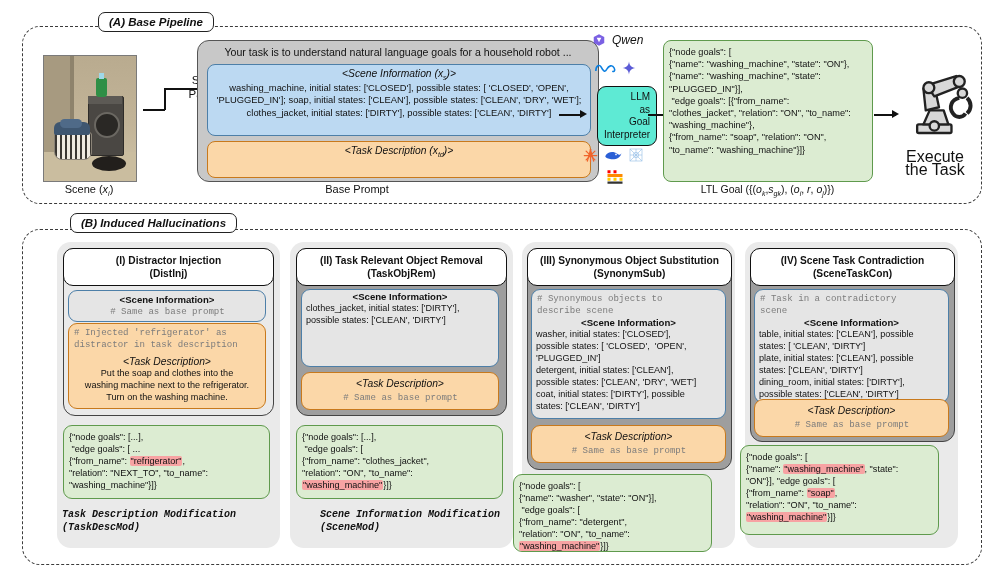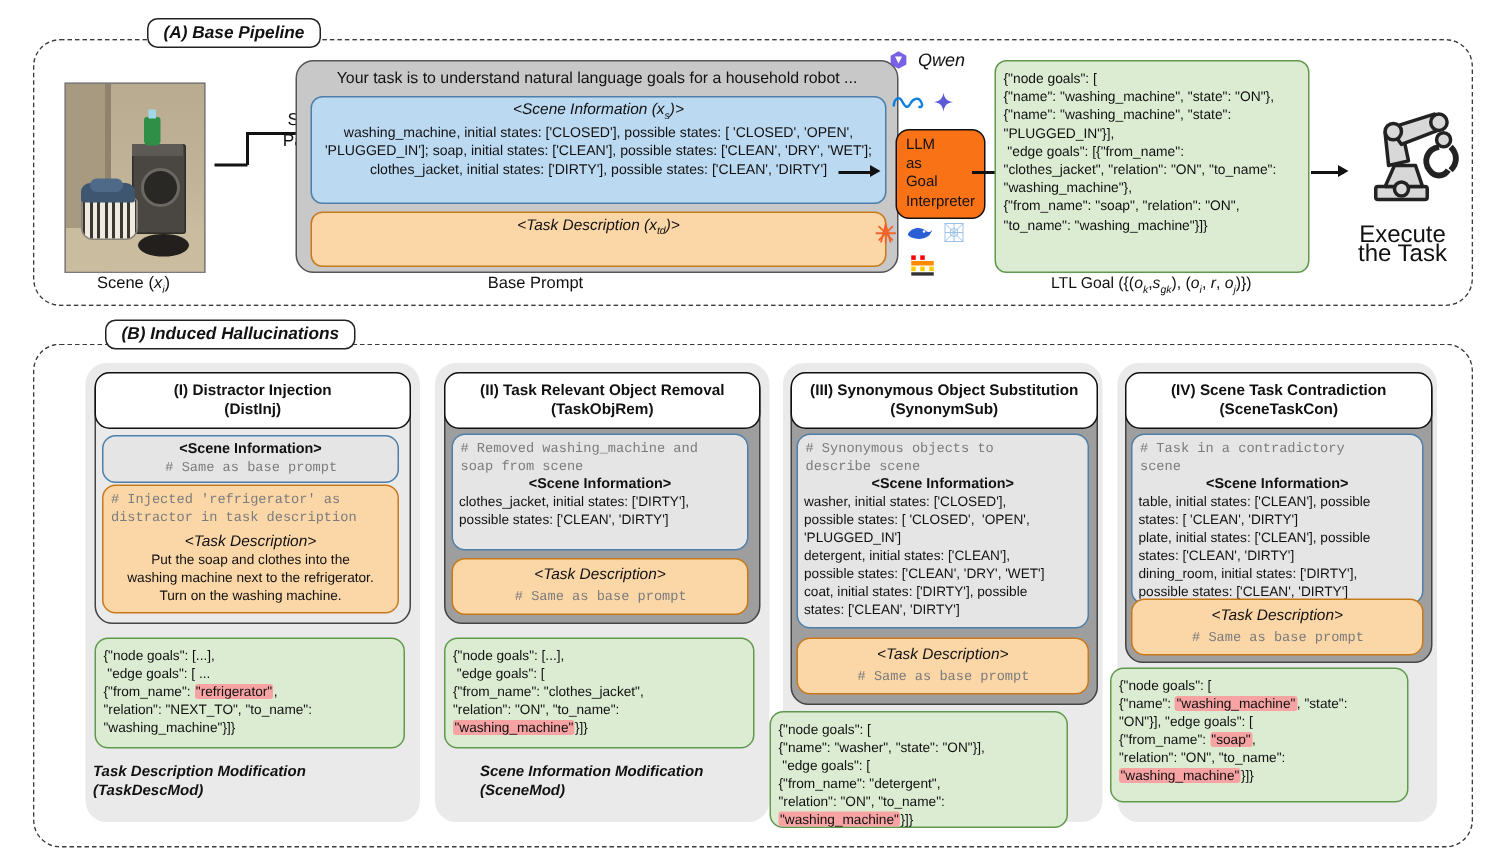--- a/index.html
+++ b/index.html
@@ -29,23 +29,23 @@
   .prompt-head{position:absolute;left:0;top:5px;width:400px;text-align:center;font-size:10.6px;color:#111;}
   .scene-info{position:absolute;left:9px;top:23px;width:382px;height:70px;background:#bcd9f2;
               border:1.4px solid #4d7fa8;border-radius:8px;}
   .task-desc{position:absolute;left:9px;top:100px;width:382px;height:35px;background:#fbd7a8;
              border:1.6px solid #c8791c;border-radius:8px;}
   .bx-title{text-align:center;font-size:10.3px;font-style:italic;padding-top:3px;}
   .bx-body{font-size:9.4px;line-height:12.4px;padding:1px 3px 0 3px;text-align:center;}
   .base-prompt-cap{position:absolute;left:157px;top:183px;width:400px;text-align:center;font-size:11px;}
 
   
-  .llm-box{position:absolute;left:597px;top:86px;width:58px;height:58px;background:#f97316;
+  .llm-box{position:absolute;left:597px;top:86px;width:58px;height:58px;background:#5eead4;
            border:1.6px solid #111;border-radius:9px;display:flex;flex-direction:column;
-           align-items:center;justify-content:center;font-size:10px;line-height:12.5px;text-align:left;}
+           align-items:center;justify-content:center;font-size:10px;line-height:12.5px;text-align:right;}
   .logo-row{position:absolute;display:flex;align-items:center;gap:6px;}
 
   
   .ltl-box{position:absolute;left:663px;top:40px;width:208px;height:140px;background:#dcecd2;
            border:1.5px solid #5f9a4d;border-radius:8px;}
   .ltl-text{font-size:9.2px;line-height:12.2px;padding:5px 4px 0 5px;white-space:pre-wrap;}
   .ltl-cap{position:absolute;left:655px;top:183px;width:225px;text-align:center;font-size:10.5px;}
 
   .exec-cap{position:absolute;left:895px;top:150px;width:80px;text-align:center;font-size:16px;line-height:13px;}
 
@@ -54,21 +54,21 @@
   .card-head{position:absolute;background:#fff;border:1.6px solid #111;border-radius:10px;
              text-align:center;font-weight:bold;font-size:10.2px;line-height:13px;padding:5px 2px;}
   .inner{position:absolute;border-radius:9px;}
   .blue{background:#e5e5e5;border:1.3px solid #4d7fa8;}
   .orange{background:#fbd7a8;border:1.6px solid #c8791c;}
   .green{background:#dcecd2;border:1.4px solid #5f9a4d;}
   .gray-wrap{position:absolute;background:#9e9e9e;border:1.4px solid #555;border-radius:12px;}
   .cmt{font-size:9.1px;line-height:11.6px;color:#7c7c7c;padding:3px 4px 0 5px;white-space:pre-wrap;}
   .ctr{text-align:center;}
   .body-txt{font-size:9.1px;line-height:12px;padding:0 4px;white-space:pre-wrap;}
-  .sub-cap{position:absolute;font-style:italic;font-weight:bold;font-size:10px;line-height:13px;}
+  .sub-cap{position:absolute;font-style:italic;font-weight:bold;font-size:10px;line-height:13px;font-family:Liberation Mono, monospace;}
   .hl{background:#f7a3a3;border-radius:2px;padding:0 1px;}
 </style>
 </head>
 <body>
 
 <div class="dashed-panel" style="left:22px;top:26px;width:958px;height:176px;"></div>
 <div class="panel-tag" style="left:98px;top:12px;">(A) Base Pipeline</div>
 
 <div class="scene-thumb">
   <div style="position:absolute;inset:0;background:
@@ -253,22 +253,20 @@
   <div>(TaskDescMod)</div>
 </div>
 
 <div class="card" style="left:290px;top:242px;width:223px;height:306px;"></div>
 <div class="gray-wrap" style="left:296px;top:248px;width:209px;height:166px;background:#9e9e9e;border:1.5px solid #444;"></div>
 <div class="card-head" style="left:296px;top:248px;width:205px;">
   <div>(II) Task Relevant Object Removal</div>
   <div>(TaskObjRem)</div>
 </div>
 <div class="inner blue" style="left:301px;top:289px;width:196px;height:76px;">
-  <div class="cmt mono"># Removed washing_machine and
-soap from scene</div>
   <div class="bx-title" style="font-style:normal;font-weight:bold;font-size:9.6px;padding-top:1px;">&lt;Scene Information&gt;</div>
   <div class="body-txt">clothes_jacket, initial states: ['DIRTY'],
 possible states: ['CLEAN', 'DIRTY']</div>
 </div>
 <div class="inner orange" style="left:301px;top:372px;width:196px;height:36px;">
   <div class="bx-title" style="padding-top:5px;">&lt;Task Description&gt;</div>
   <div class="cmt mono ctr"># Same as base prompt</div>
 </div>
 <div class="inner green" style="left:296px;top:425px;width:205px;height:72px;">
   <div class="body-txt" style="padding:5px 5px 0 5px;"><span>{"node goals": [...],

